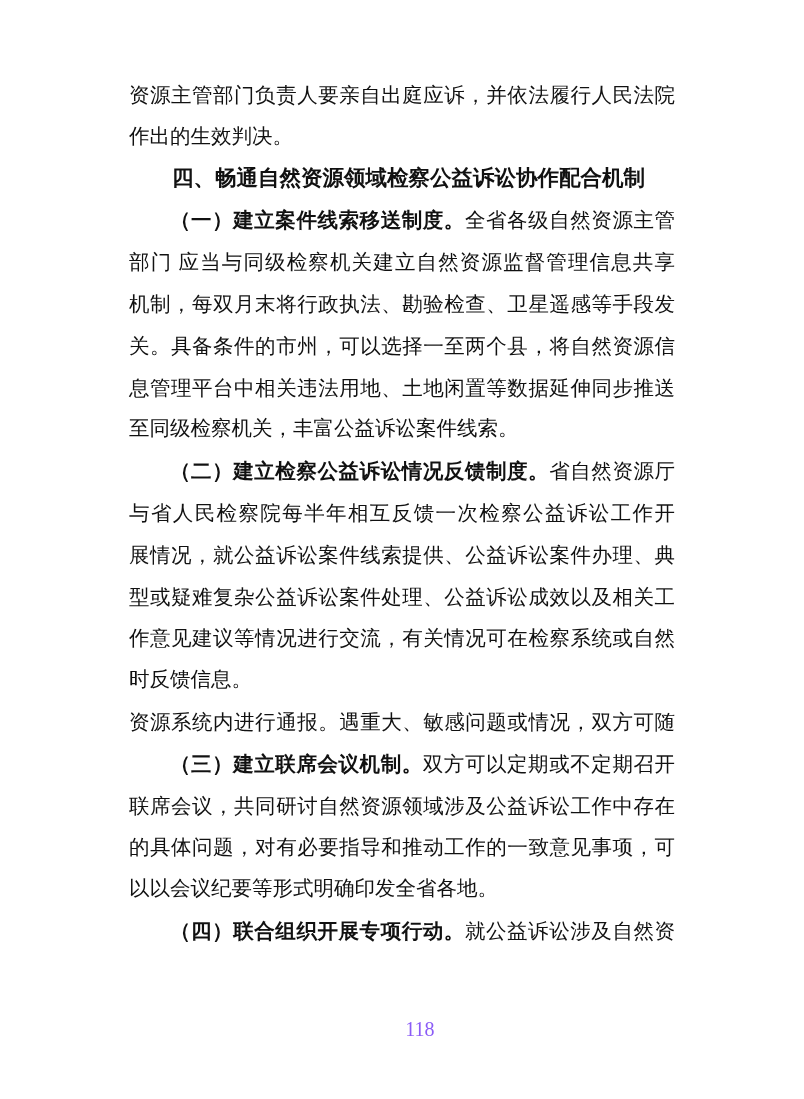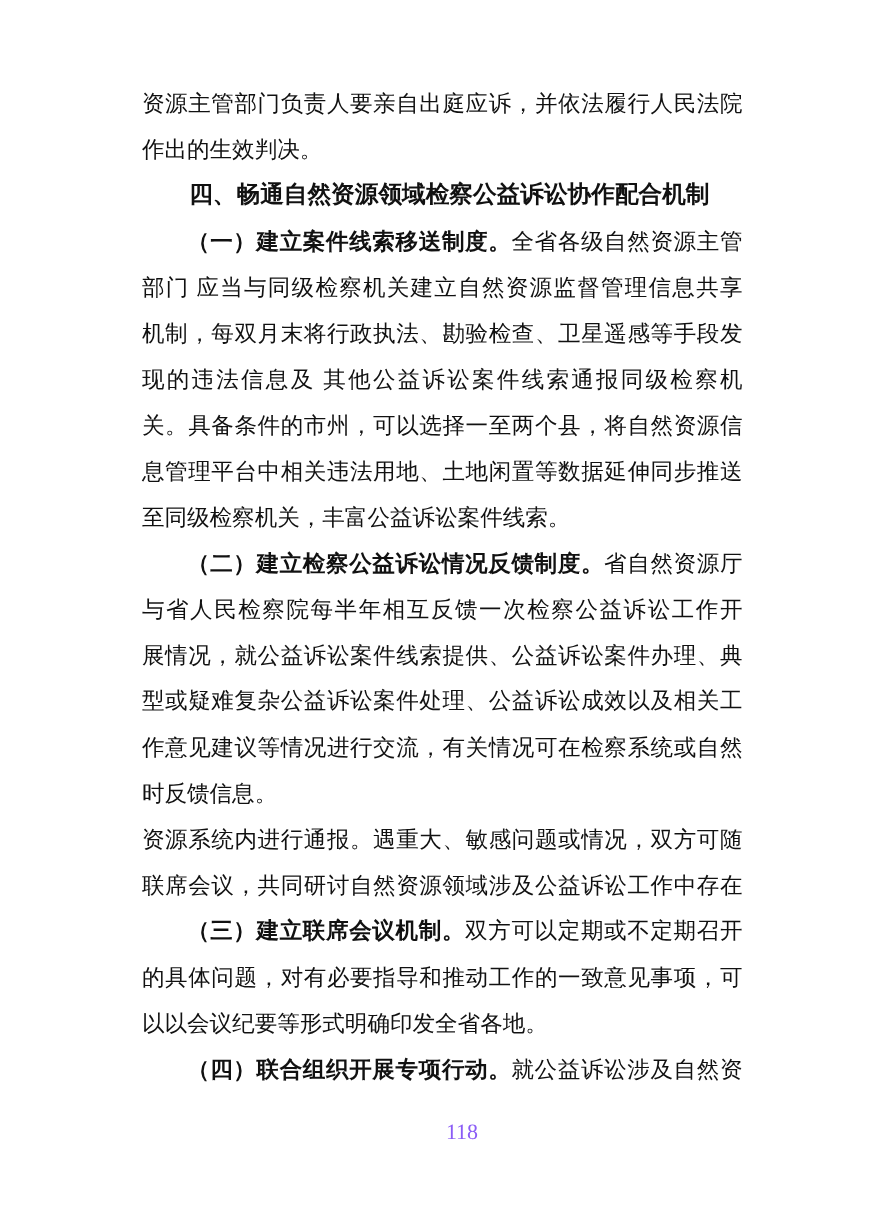--- a/index.html
+++ b/index.html
@@ -21,20 +21,21 @@
     font-size: 20.5px;
     line-height: 41.8px;
     letter-spacing: 0;
   }
   .line {
     text-align: justify;
     text-align-last: justify;
   }
   .line.last {
     text-align-last: left;
+    font-family: Liberation Mono, monospace;
   }
   .line.indent {
     text-indent: 2em;
   }
   .line.heading {
     text-align: left;
     text-align-last: left;
     text-indent: 2em;
     font-family: Liberation Mono, monospace;
     font-weight: 700;
@@ -64,21 +65,20 @@
     <div class="line last"><span>作出的生效判决。</span></div>
 
     <div class="line heading">四、畅通自然资源领域检察公益诉讼协作配合机制</div>
 
     <div class="line indent"><span class="lead">（一）建立案件线索移送制度。</span><span>全省各级自然资源主管</span></div>
 
     <div class="line"><span>部门 应当与同级检察机关建立自然资源监督管理信息共享</span></div>
 
     <div class="line"><span>机制，每双月末将行政执法、勘验检查、卫星遥感等手段发</span></div>
 
-    <div class="line"><span>现的违法信息及 其他公益诉讼案件线索通报同级检察机</span></div>
 
     <div class="line"><span>关。具备条件的市州，可以选择一至两个县，将自然资源信</span></div>
 
     <div class="line"><span>息管理平台中相关违法用地、土地闲置等数据延伸同步推送</span></div>
 
     <div class="line last"><span>至同级检察机关，丰富公益诉讼案件线索。</span></div>
 
     <div class="line indent"><span class="lead">（二）建立检察公益诉讼情况反馈制度。</span><span>省自然资源厅</span></div>
 
     <div class="line"><span>与省人民检察院每半年相互反馈一次检察公益诉讼工作开</span></div>
@@ -86,23 +86,23 @@
     <div class="line"><span>展情况，就公益诉讼案件线索提供、公益诉讼案件办理、典</span></div>
 
     <div class="line"><span>型或疑难复杂公益诉讼案件处理、公益诉讼成效以及相关工</span></div>
 
     <div class="line"><span>作意见建议等情况进行交流，有关情况可在检察系统或自然</span></div>
 
     <div class="line last"><span>时反馈信息。</span></div>
 
     <div class="line"><span>资源系统内进行通报。遇重大、敏感问题或情况，双方可随</span></div>
 
+    <div class="line indent"><span class="lead">（三）建立联席会议机制。</span><span>双方可以定期或不定期召开</span></div>
+
     <div class="line"><span>联席会议，共同研讨自然资源领域涉及公益诉讼工作中存在</span></div>
-
-    <div class="line indent"><span class="lead">（三）建立联席会议机制。</span><span>双方可以定期或不定期召开</span></div>
 
     <div class="line"><span>的具体问题，对有必要指导和推动工作的一致意见事项，可</span></div>
 
     <div class="line last"><span>以以会议纪要等形式明确印发全省各地。</span></div>
 
     <div class="line indent"><span class="lead">（四）联合组织开展专项行动。</span><span>就公益诉讼涉及自然资</span></div>
 
   </div>
 
   <div class="page-number">118</div>

